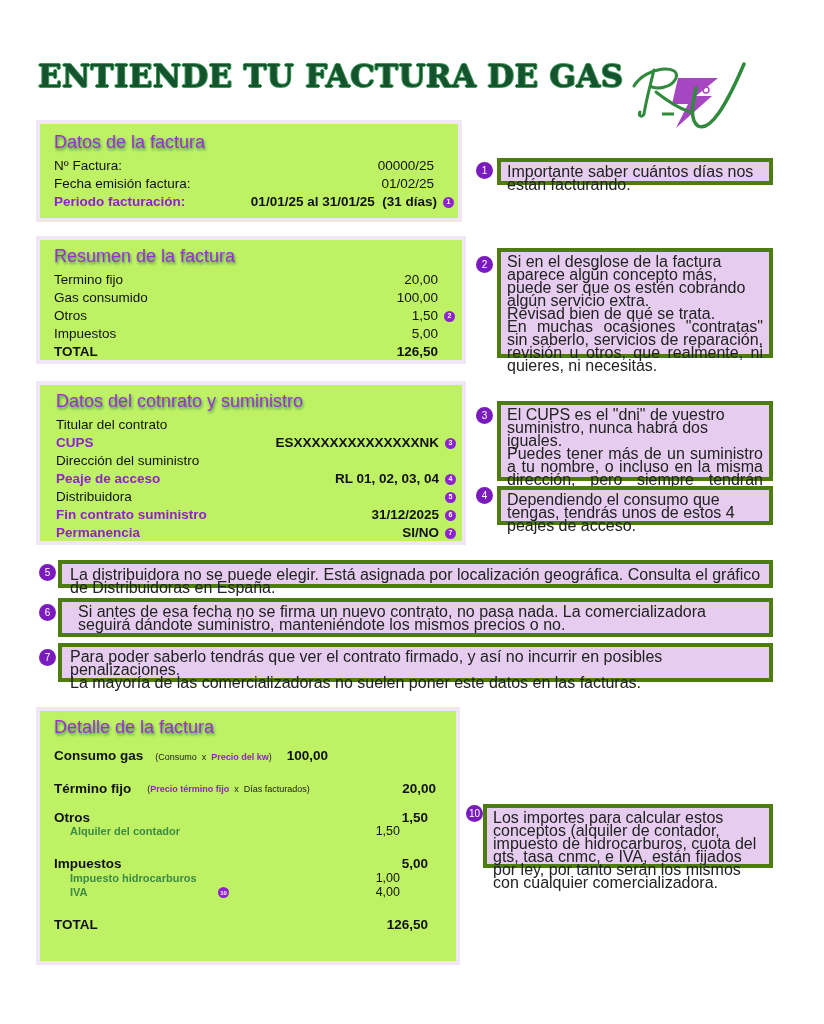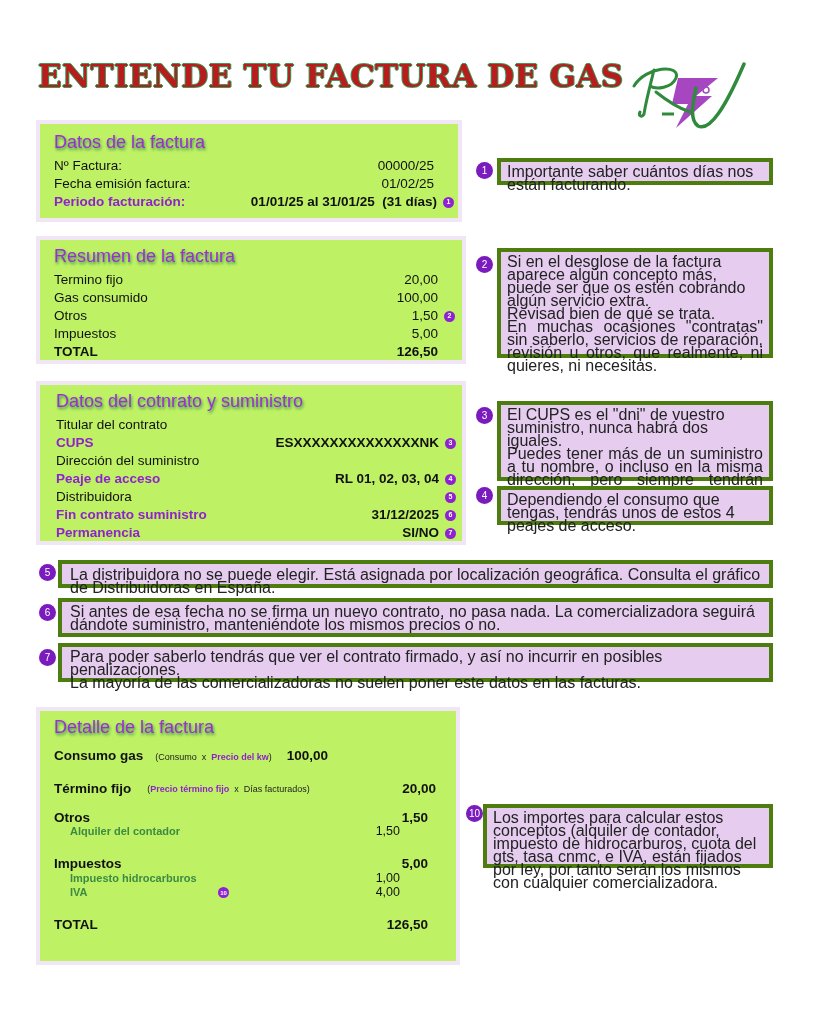--- a/index.html
+++ b/index.html
@@ -3,21 +3,21 @@
 <meta charset="utf-8">
 <style>
   * { box-sizing: border-box; margin: 0; padding: 0; }
   html, body { width: 824px; height: 1024px; background: #ffffff; overflow: hidden; }
   body { position: relative; font-family: "Liberation Sans", sans-serif; color: #111; }
 
   .main-title {
     position: absolute; left: 38px; top: 58px;
     font-family: "DejaVu Serif", serif; font-weight: bold;
     font-size: 31px; letter-spacing: 0.3px;
-    color: #b91c1c;
+    color: #14532d;
     text-shadow: 1px 0 0 #3f9a5a, -1px 0 0 #3f9a5a, 0 1px 0 #3f9a5a, 0 -1px 0 #3f9a5a;
   }
 
   .logo { position: absolute; left: 626px; top: 56px; width: 125px; height: 75px; }
 
   
   .card {
     position: absolute;
     background: #bef264;
     border: 4px solid #f1e6f6;
@@ -239,21 +239,21 @@
 <div class="note" style="left:497px; top:486px; width:276px; height:39px;">
   <p>Dependiendo el consumo que tengas, tendrás unos de estos 4 peajes de acceso.</p>
 </div>
 
 <span class="badge lg note-badge" style="left:39px; top:564px;">5</span>
 <div class="note" style="left:58px; top:560px; width:715px; height:28px; padding:4px 8px;">
   <p>La distribuidora no se puede elegir. Está asignada por localización geográfica. Consulta el gráfico de Distribuidoras en España.</p>
 </div>
 
 <span class="badge lg note-badge" style="left:39px; top:604px;">6</span>
-<div class="note" style="left:58px; top:598px; width:715px; height:39px; padding:3px 8px;">
+<div class="note" style="left:58px; top:598px; width:715px; height:39px; padding:3px 16px;">
   <p>Si antes de esa fecha no se firma un nuevo contrato, no pasa nada. La comercializadora seguirá dándote suministro,  manteniéndote los mismos precios o no.</p>
 </div>
 
 <span class="badge lg note-badge" style="left:39px; top:649px;">7</span>
 <div class="note" style="left:58px; top:643px; width:715px; height:39px; padding:3px 8px;">
   <p>Para poder saberlo tendrás que ver el contrato firmado, y así no incurrir en posibles penalizaciones.</p>
   <p>La mayoría de las comercializadoras no suelen poner este datos en las facturas.</p>
 </div>
 
 <span class="badge lg note-badge" style="left:466px; top:805px;">10</span>

